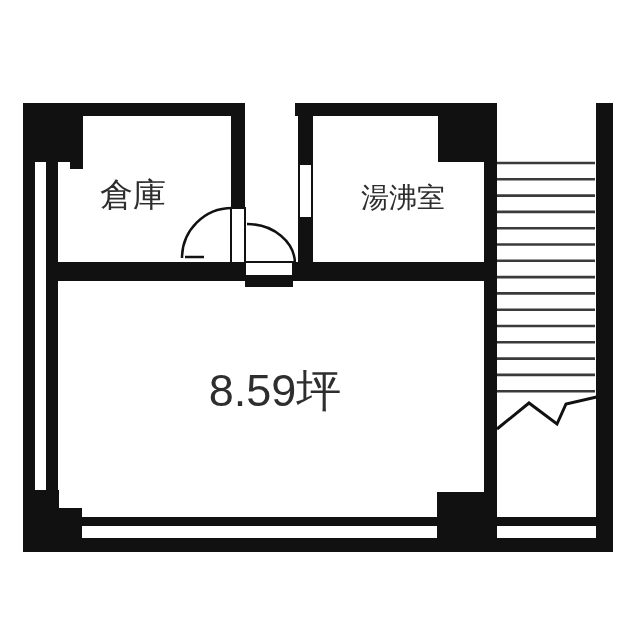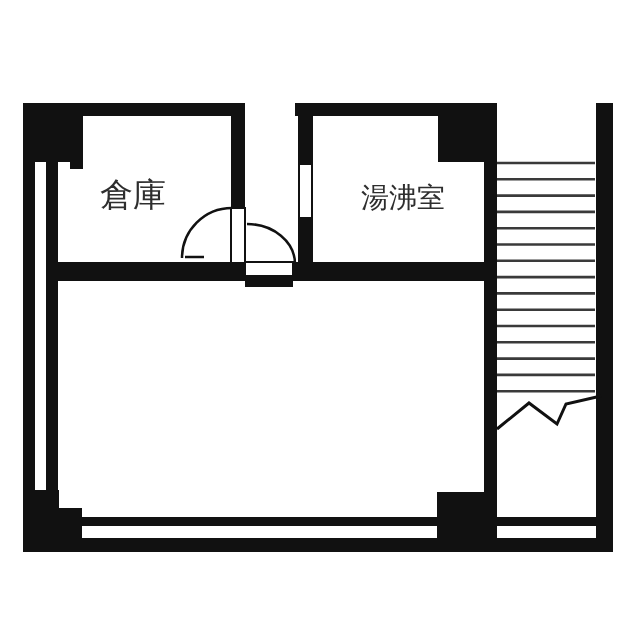--- a/index.html
+++ b/index.html
@@ -60,13 +60,14 @@
       <rect x="245" y="262" width="48" height="14" fill="#ffffff" stroke="#111111" stroke-width="2"></rect>
       <path d="M 182 258 A 50 50 0 0 1 232 208" fill="none" stroke="#111111" stroke-width="2.5"></path>
       <path d="M 247 224 A 48 40 0 0 1 295 264" fill="none" stroke="#111111" stroke-width="2.5"></path>
       <line x1="185" y1="257" x2="204" y2="257" stroke="#111111" stroke-width="2.5"></line>
     </svg>
 
   <div class="label label-room" style="left:133px;top:194px;">倉庫</div>
 
   <div class="label label-kitchenette" style="left:403px;top:198px;">湯沸室</div>
 
+  <div class="label label-area" style="left:275px;top:390px;">8.59坪</div>
 </div>
 
 </body></html>

